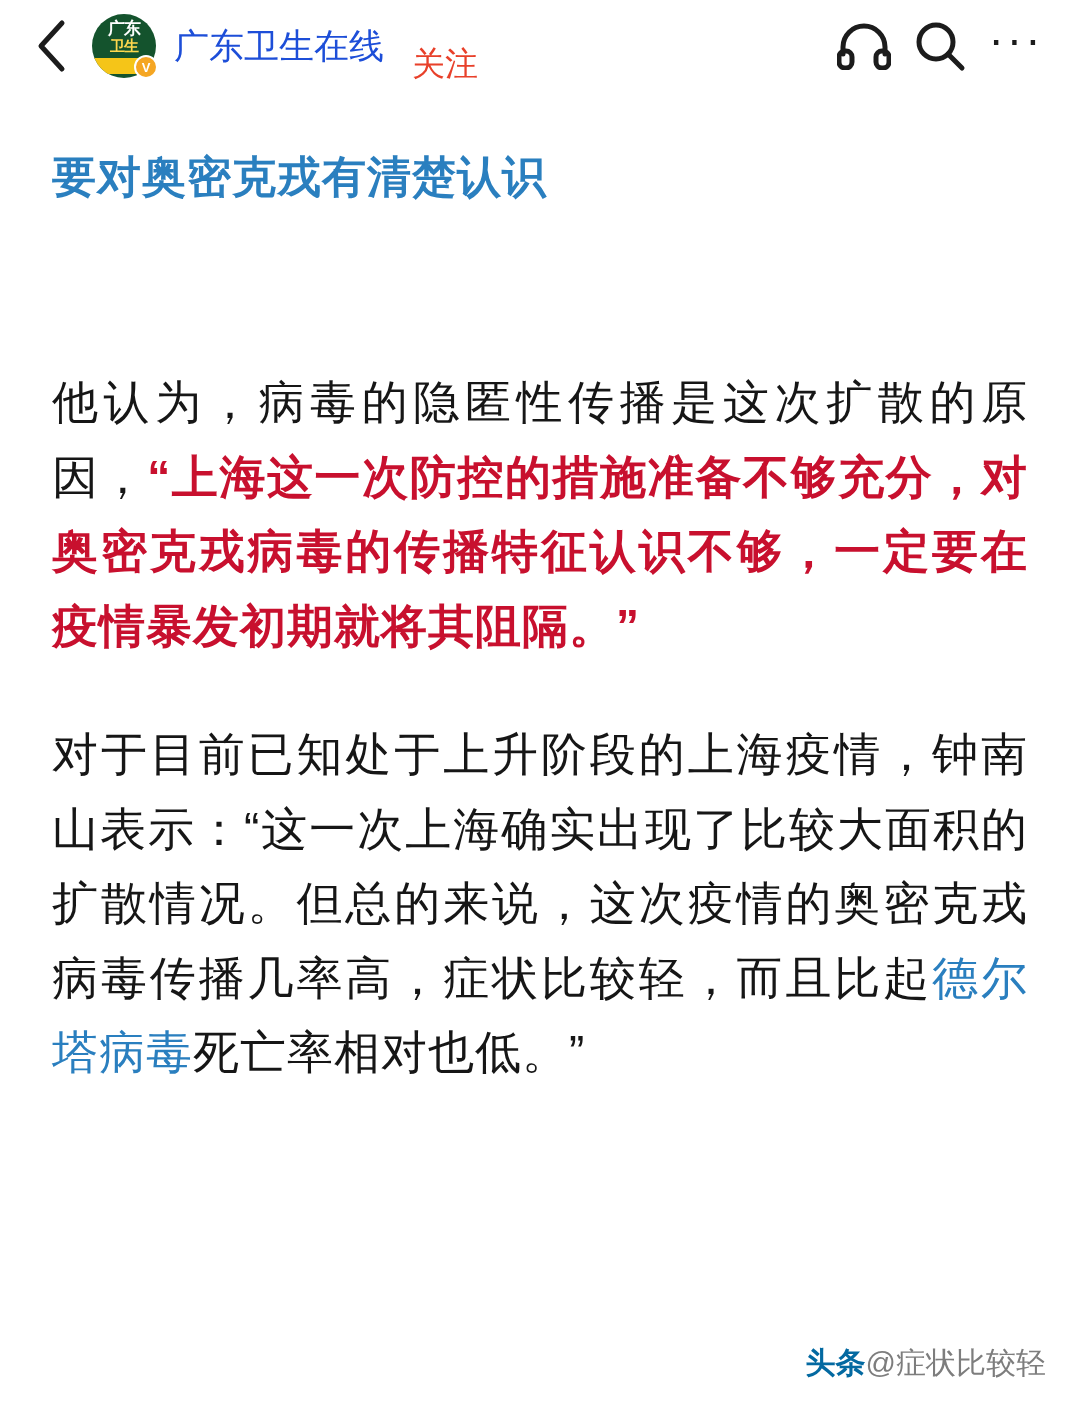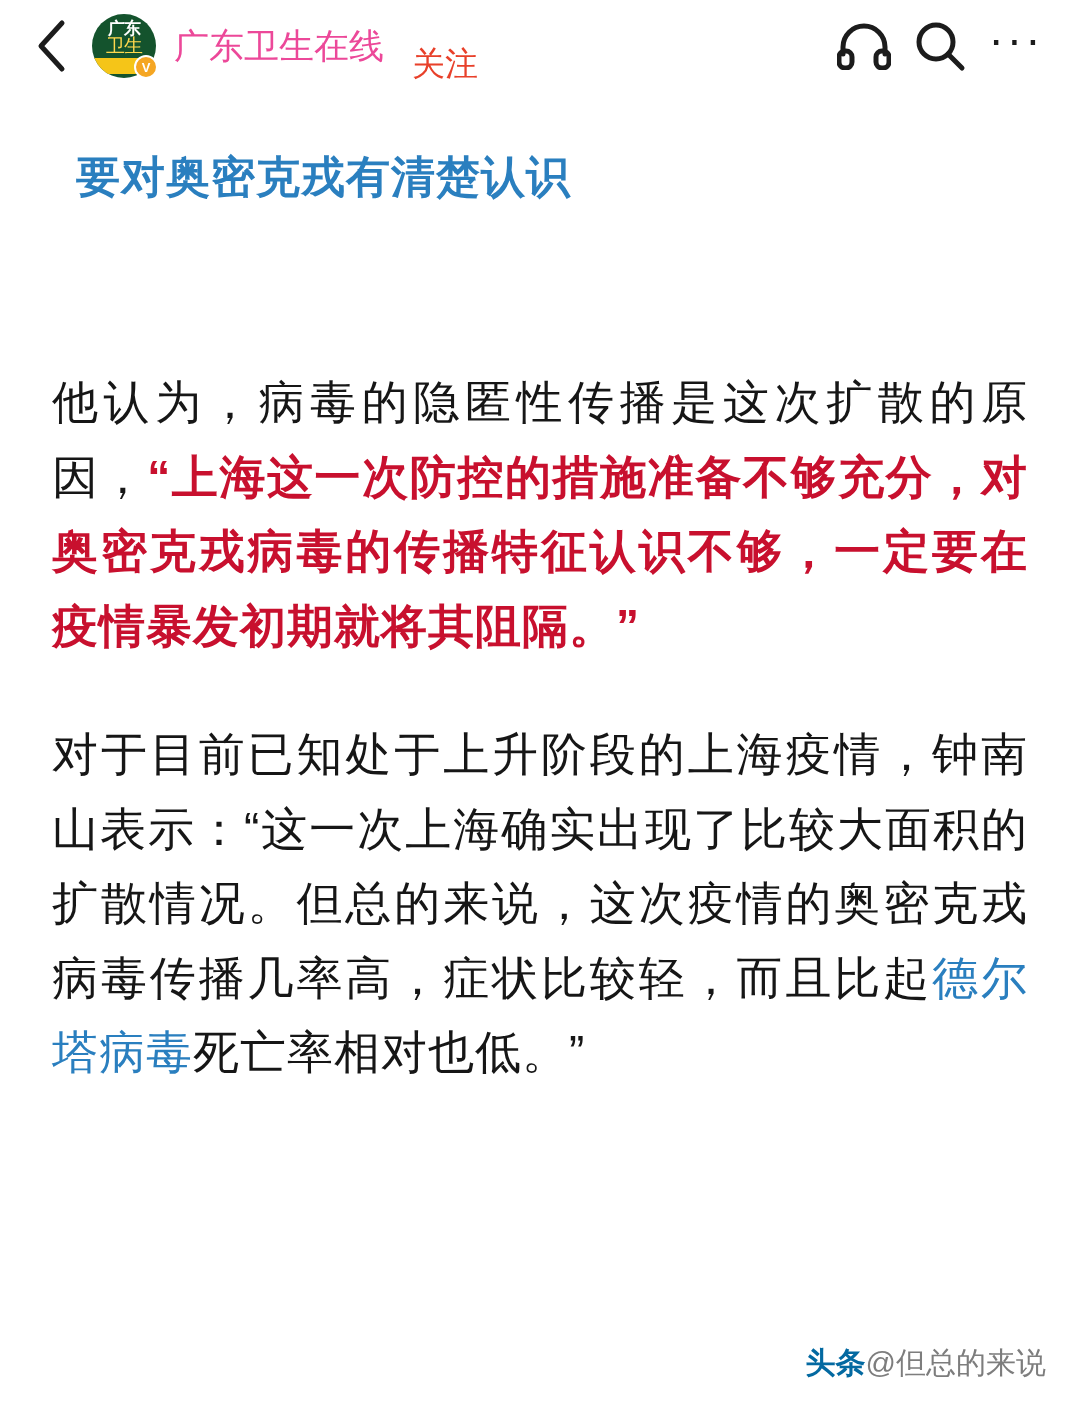--- a/index.html
+++ b/index.html
@@ -63,23 +63,23 @@
     font-weight: bold;
     letter-spacing: -1px;
     line-height: 18px;
   }
   .avatar .av-mid {
     position: absolute;
     top: 24px;
     left: 4px;
     right: 4px;
     text-align: center;
-    font-size: 19px;
+    font-size: 15px;
     color: #ffd84d;
-    font-weight: normal;
+    font-weight: bold;
     line-height: 16px;
     letter-spacing: -1px;
   }
   .avatar .av-band {
     position: absolute;
     bottom: 4px;
     left: 0;
     right: 0;
     height: 16px;
     background: #f5c518;
@@ -99,21 +99,21 @@
     font-weight: bold;
     display: flex;
     align-items: center;
     justify-content: center;
     line-height: 1;
   }
 
   .account-name {
     margin-left: 18px;
     font-size: 35px;
-    color: #ec4899;
+    color: #1d4ed8;
     white-space: nowrap;
     flex: 0 0 auto;
   }
   .follow-btn {
     margin-left: 28px;
     font-size: 33px;
     color: #e8402a;
     white-space: nowrap;
     flex: 0 0 auto;
     margin-top: 36px;
@@ -142,21 +142,20 @@
     padding: 0 52px;
     box-sizing: border-box;
   }
   .subhead {
     margin-top: 56px;
     font-size: 44px;
     font-weight: bold;
     color: #2a7fbf;
     letter-spacing: 1px;
     line-height: 1.3;
-    margin-left: 24px;
   }
   .para {
     margin-top: 54px;
     font-size: 46px;
     line-height: 1.62;
     color: #161616;
     text-align: justify;
     text-justify: inter-ideograph;
     letter-spacing: 1px;
   }
@@ -238,14 +237,14 @@
     <span>他认为，病毒的隐匿性传播是这次扩散的原因，</span><span class="hl-red">“上海这一次防控的措施准备不够充分，对奥密克戎病毒的传播特征认识不够，一定要在疫情暴发初期就将其阻隔。”</span>
   </p>
 
   <p class="para">
     <span>对于目前已知处于上升阶段的上海疫情，钟南山表示：“这一次上海确实出现了比较大面积的扩散情况。但总的来说，这次疫情的奥密克戎病毒传播几率高，症状比较轻，而且比起</span><span class="hl-blue">德尔塔病毒</span><span>死亡率相对也低。”</span>
   </p>
 
 </div>
 
 <div class="watermark">
-  <span class="wm-logo">头条</span><span>@但总的来说</span>
+  <span class="wm-logo">头条</span><span>@症状比较轻</span>
 </div>
 
 </body></html>

